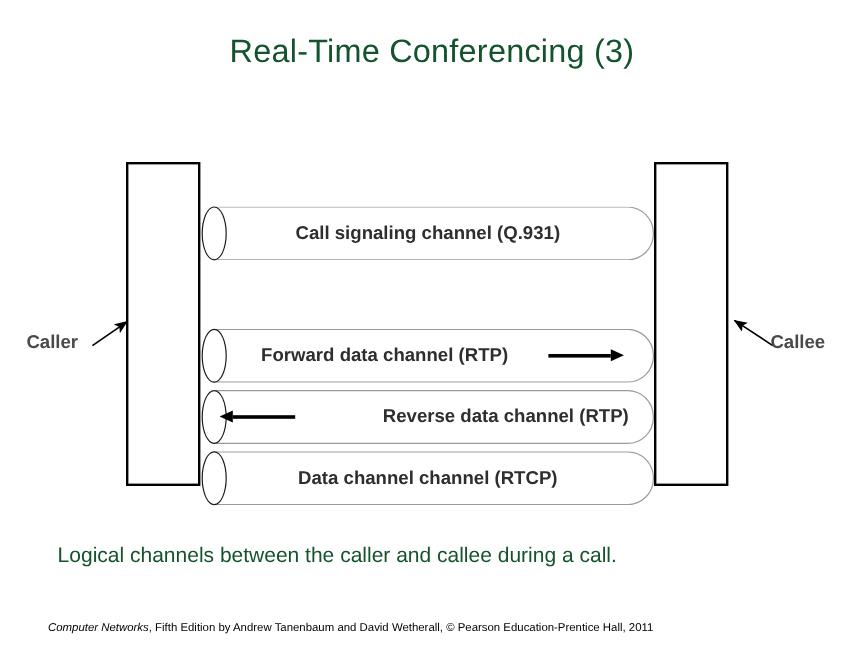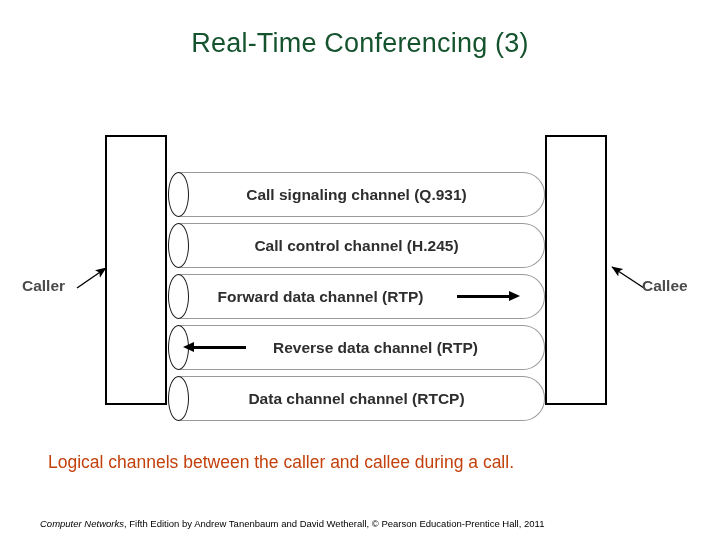--- a/index.html
+++ b/index.html
@@ -145,21 +145,21 @@
   .leader {
     position: absolute;
   }
 
   
   #caption {
     position: absolute;
     left: 48px;
     top: 452px;
     width: 640px;
-    color: #c2410c;
+    color: #14532d;
     font-size: 17.5px;
     font-weight: 400;
     font-family: "Liberation Sans", sans-serif;
     white-space: nowrap;
   }
 
   
   #footer {
     position: absolute;
     left: 40px;
@@ -181,37 +181,32 @@
   <div id="caller-box" class="endpoint-box"></div>
 
   <div id="callee-box" class="endpoint-box"></div>
 
   <div class="channel" style="top:148px;">
     <div class="pipe-body"></div>
     <div class="pipe-cap"></div>
     <div class="pipe-label">Call signaling channel (Q.931)</div>
   </div>
 
-  <div class="channel" style="top:199px;">
-    <div class="pipe-body"></div>
-    <div class="pipe-cap"></div>
-    <div class="pipe-label">Call control channel (H.245)</div>
-  </div>
 
   <div class="channel" style="top:250px;">
     <div class="pipe-body"></div>
     <div class="pipe-cap"></div>
     <div class="pipe-label" style="padding-right:104px; width:305px;">Forward data channel (RTP)</div>
     <div class="flow-arrow right"></div>
   </div>
 
   <div class="channel" style="top:301px;">
     <div class="pipe-body"></div>
     <div class="pipe-cap"></div>
-    <div class="pipe-label" style="padding-left:58px; width:299px;">Reverse data channel (RTP)</div>
+    <div class="pipe-label" style="padding-left:104px; width:299px;">Reverse data channel (RTP)</div>
     <div class="flow-arrow left"></div>
   </div>
 
   <div class="channel" style="top:352px;">
     <div class="pipe-body"></div>
     <div class="pipe-cap"></div>
     <div class="pipe-label">Data channel channel (RTCP)</div>
   </div>
 
   <svg class="leader" style="left:74px; top:262px;" width="42" height="34">

